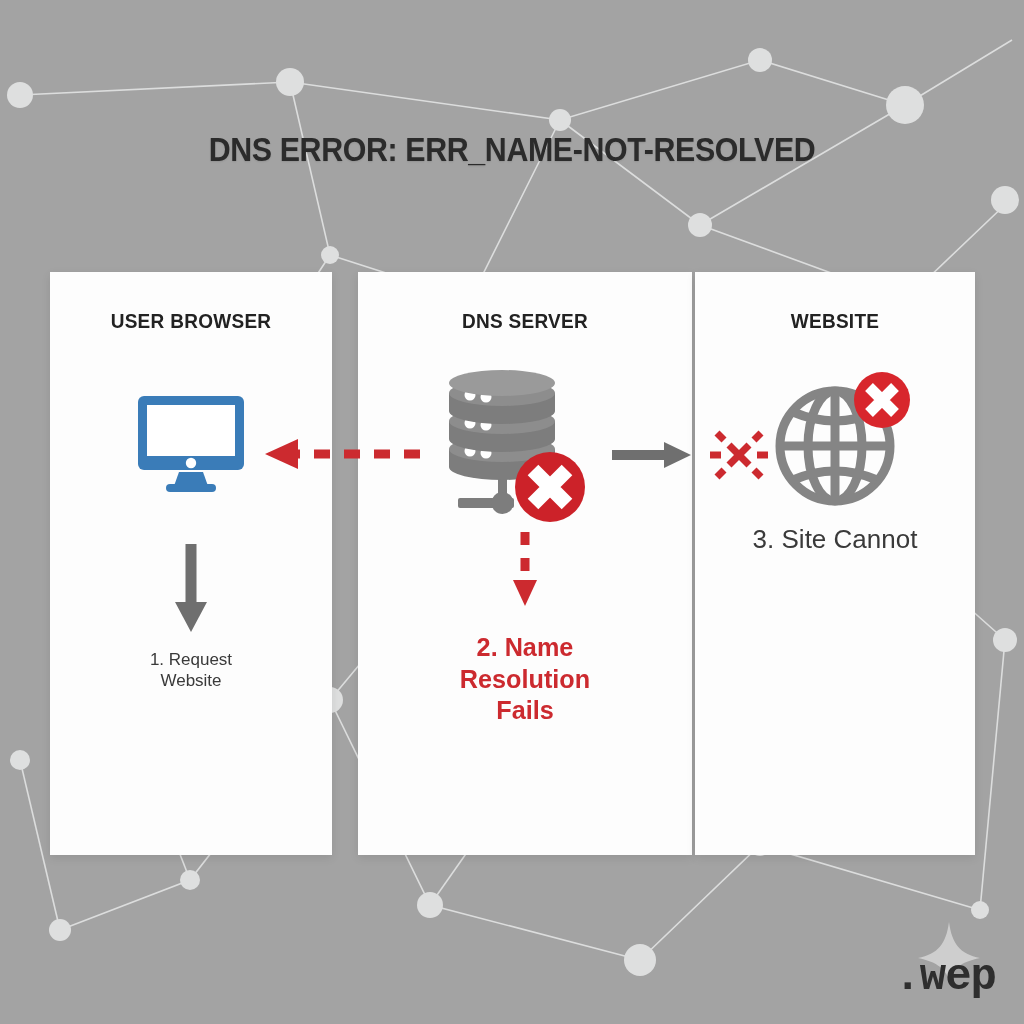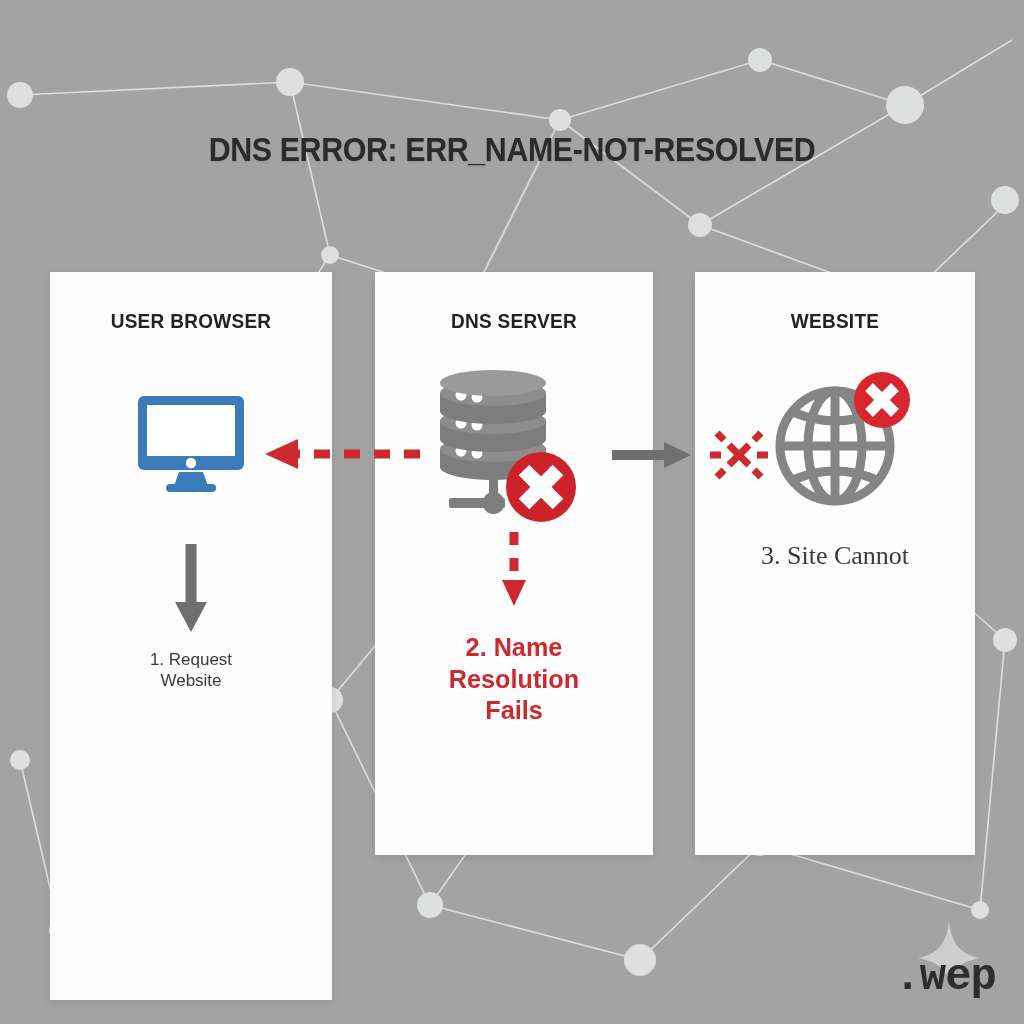--- a/index.html
+++ b/index.html
@@ -30,22 +30,22 @@
     transform:scaleX(0.92);
     text-shadow:0 1px 2px rgba(0,0,0,0.10);
     white-space:nowrap;
   }
   .panel {
     position:absolute;
     top:272px;
     background:#fdfdfd;
     box-shadow:0 3px 9px rgba(0,0,0,0.09);
   }
-  #panel-user-browser { left:50px;  width:282px; height:728px; }
-  #panel-dns-server   { left:375px; width:278px; height:583px; }
+  #panel-user-browser { left:50px;  width:282px; height:583px; }
+  #panel-dns-server   { left:358px; width:334px; height:583px; }
   #panel-website      { left:695px; width:280px; height:583px; }
   .panel-heading {
     position:absolute;
     left:0; top:38px;
     width:100%;
     text-align:center;
     font-size:20px;
     font-weight:bold;
     letter-spacing:0.3px;
     color:#222222;
@@ -74,24 +74,23 @@
   }
   #caption-dns-server {
     top:360px;
     font-size:26px;
     font-weight:bold;
     color:#cc2a2f;
     font-family:"Liberation Sans Narrow","Liberation Sans",sans-serif;
     transform:scaleX(0.97);
   }
   #caption-website {
-    top:268px;
+    top:252px;
     font-size:26px;
     color:#3a3a3a;
-    font-family:Liberation Serif, serif;
   }
   .flow-arrow { position:absolute; }
   #arrow-down-user-browser { left:50%; top:272px; transform:translateX(-50%); }
   #arrow-down-dns-server   { left:50%; top:258px; transform:translateX(-50%); }
   #arrow-dns-to-browser {
     position:absolute; left:262px; top:436px;
   }
   #arrow-dns-to-website {
     position:absolute; left:612px; top:440px;
   }

